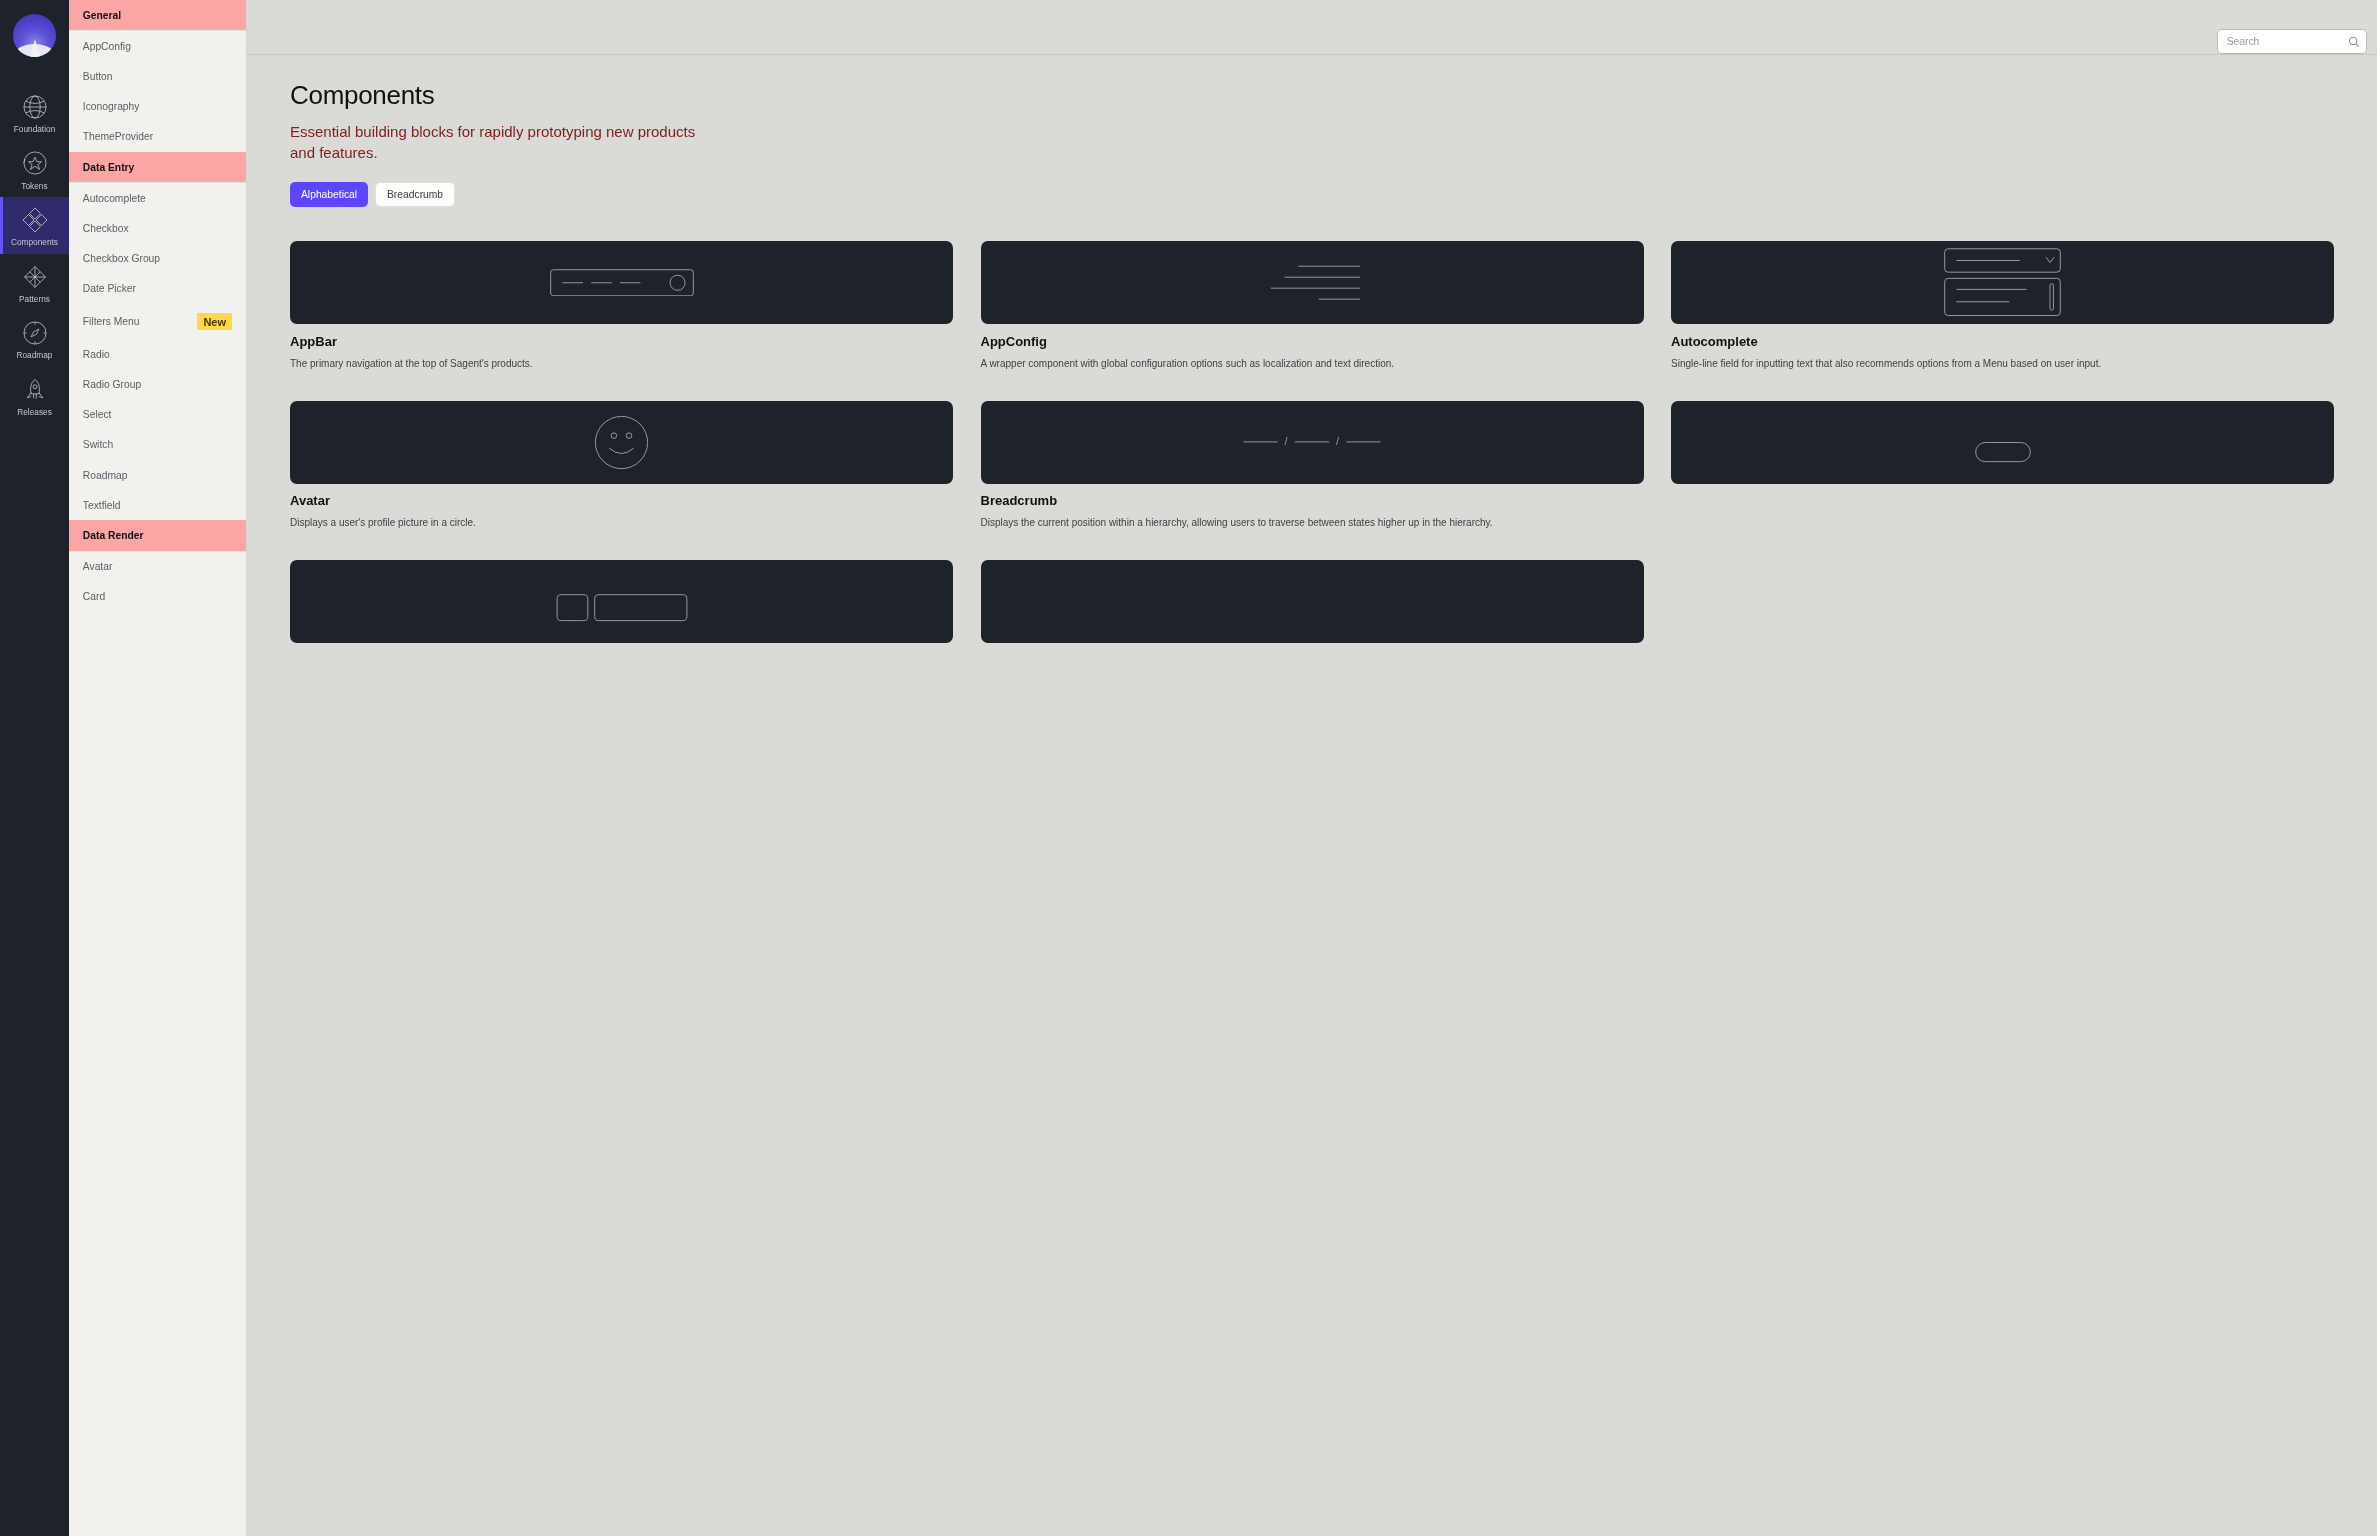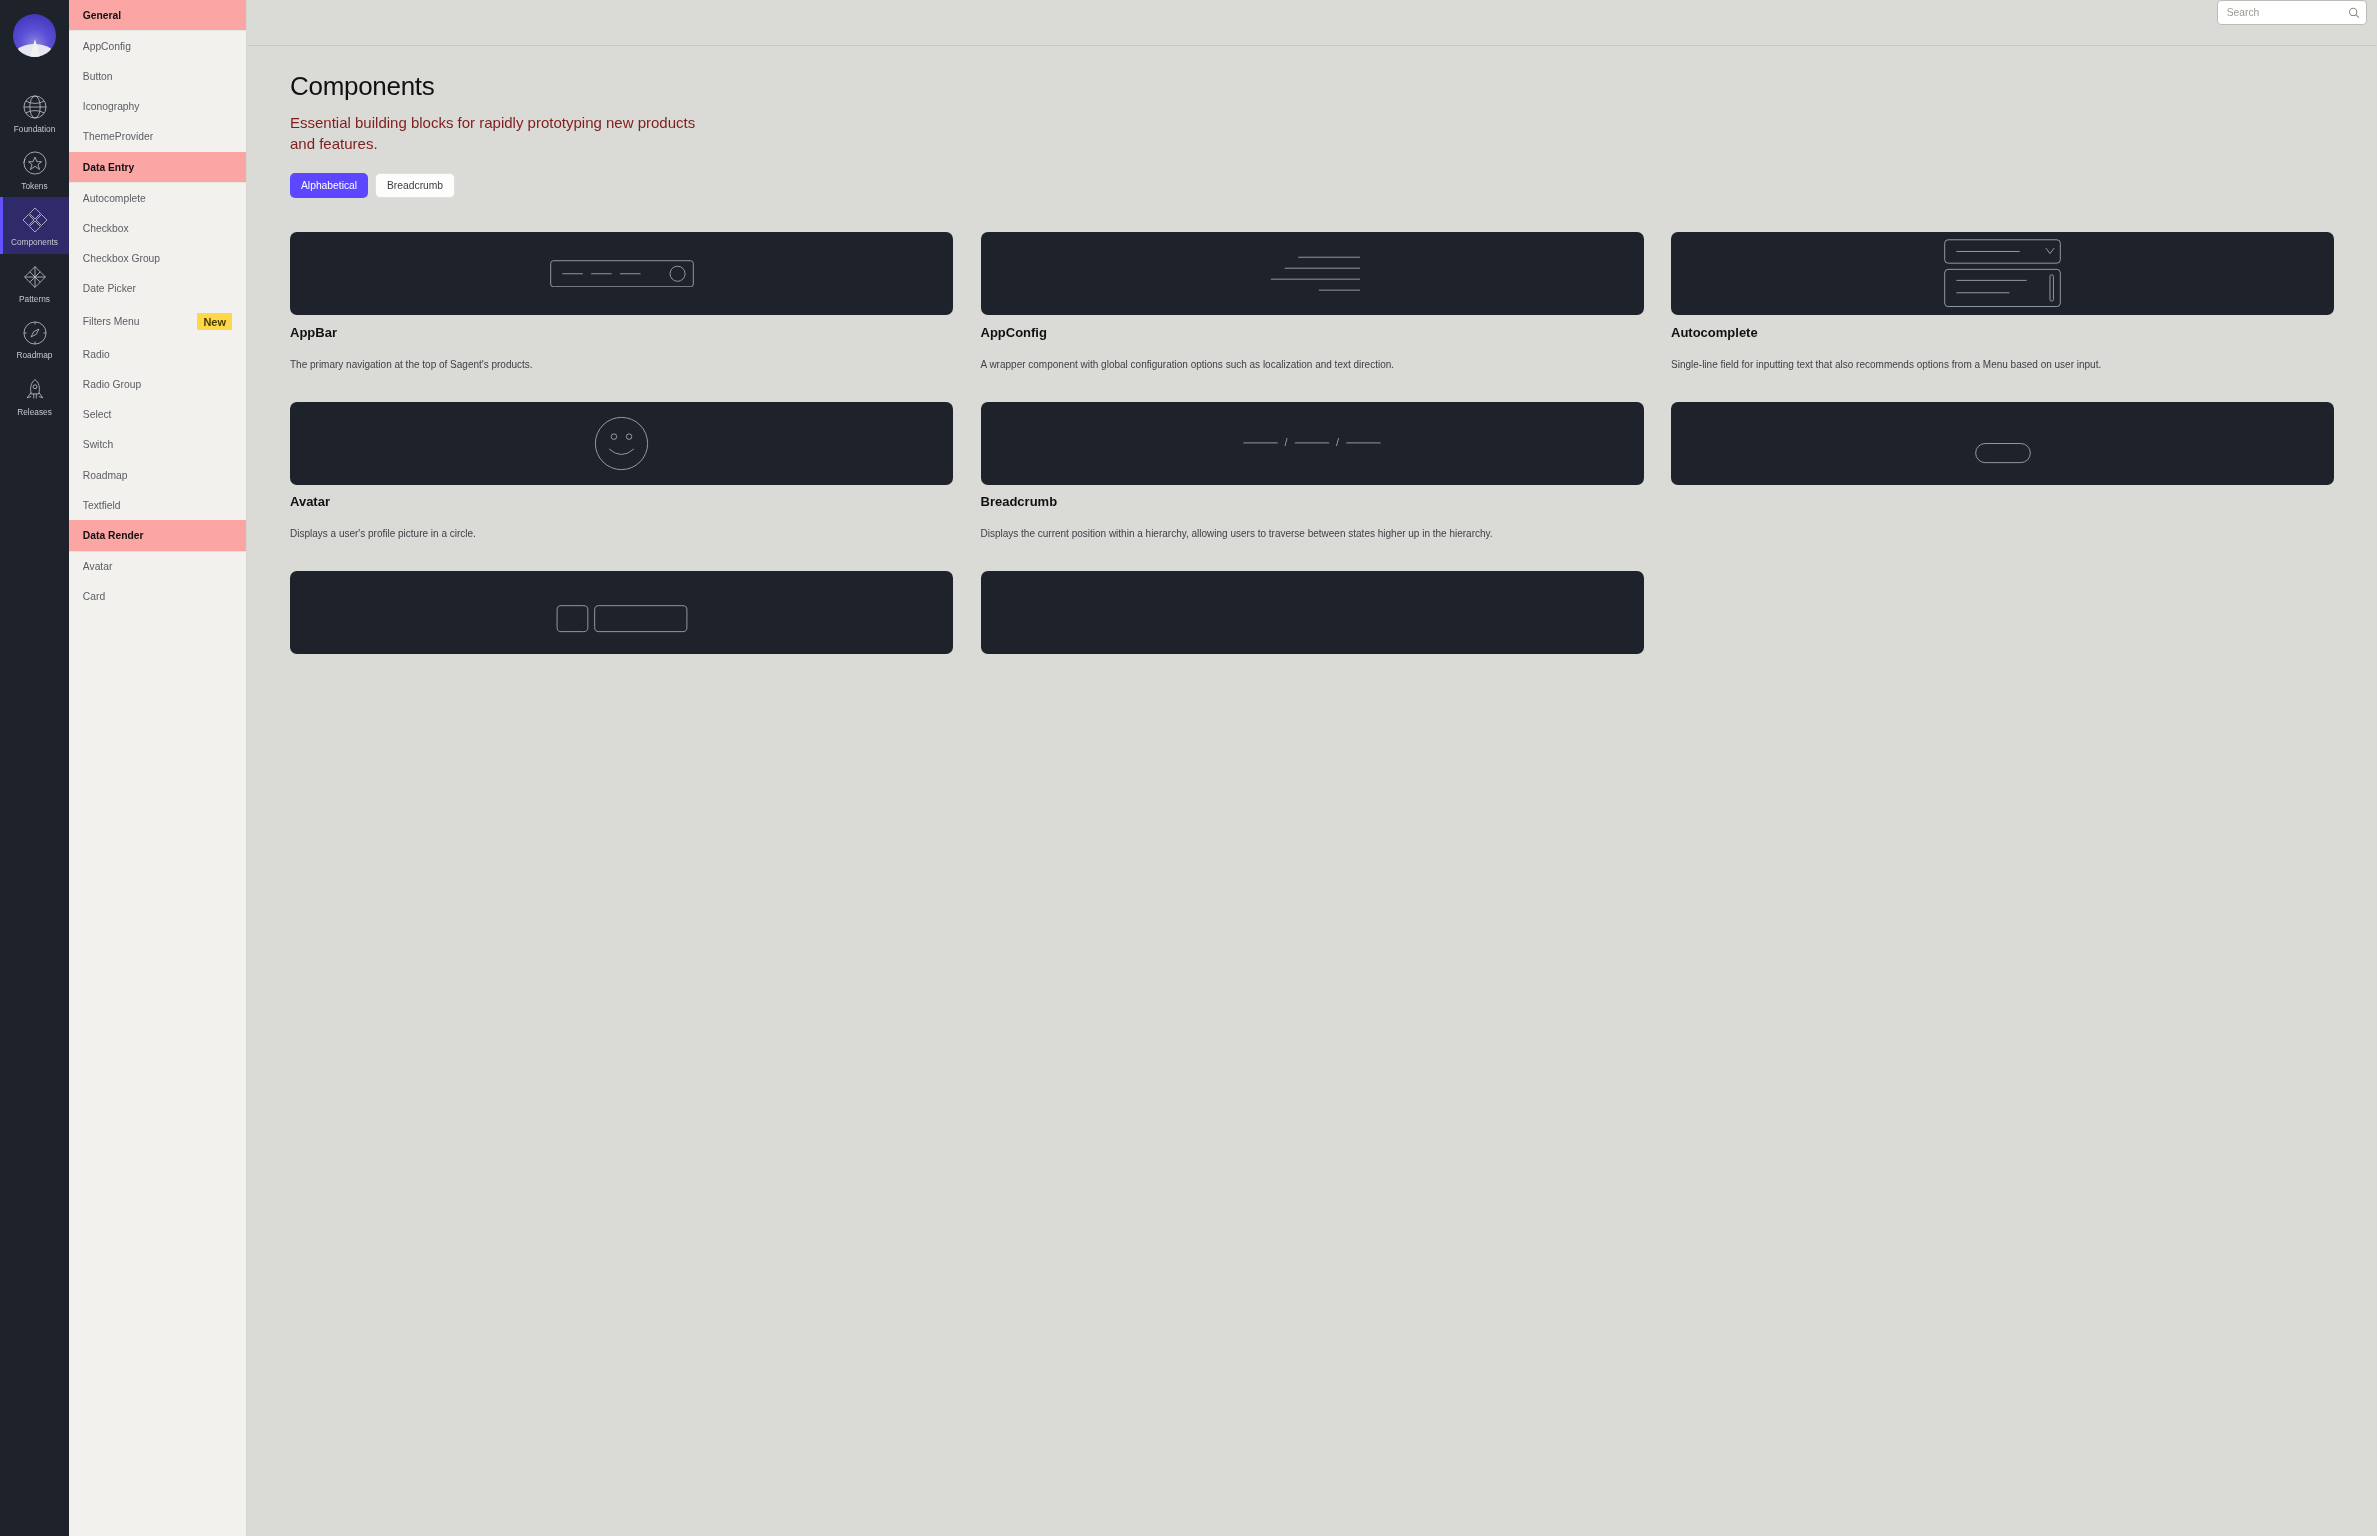--- a/index.html
+++ b/index.html
@@ -95,23 +95,23 @@
     color:#4a3a00;
     font-size:11px;
     font-weight:600;
     padding:2.1px 6.2px;
     border-radius:1px;
   }
 
   
   .main { flex:1; display:flex; flex-direction:column; overflow:hidden; }
   .topbar {
-    height:46px;
+    height:55px;
     display:flex;
-    align-items:flex-start;
+    align-items:flex-end;
     justify-content:flex-end;
     padding:0 9.6px;
     border-bottom:0.7px solid #c9c8c4;
   }
   .search {
     position:relative;
     width:150px;
   }
   .search input {
     width:100%;
@@ -160,21 +160,21 @@
   .thumb {
     height:83px;
     background:#1e222b;
     border-radius:6.9px;
     display:flex;
     align-items:center;
     justify-content:center;
   }
   .thumb svg { stroke:#9a9ca2; fill:none; stroke-width:1.4; }
   .card-title { font-size:13px; font-weight:600; color:#111; margin-top:9.6px; }
-  .card-desc { font-size:10px; color:#3f4146; margin-top:18px; line-height:1.4; }
+  .card-desc { font-size:10px; color:#3f4146; margin-top:8px; line-height:1.4; }
 
   
   .subnav::-webkit-scrollbar,.content::-webkit-scrollbar{width:5.5px}
   .subnav::-webkit-scrollbar-thumb,.content::-webkit-scrollbar-thumb{background:#c2c1bd;border-radius:2.8px}
 </style>
 </head>
 <body>
 
 <nav class="rail">
   <div class="logo"></div>

